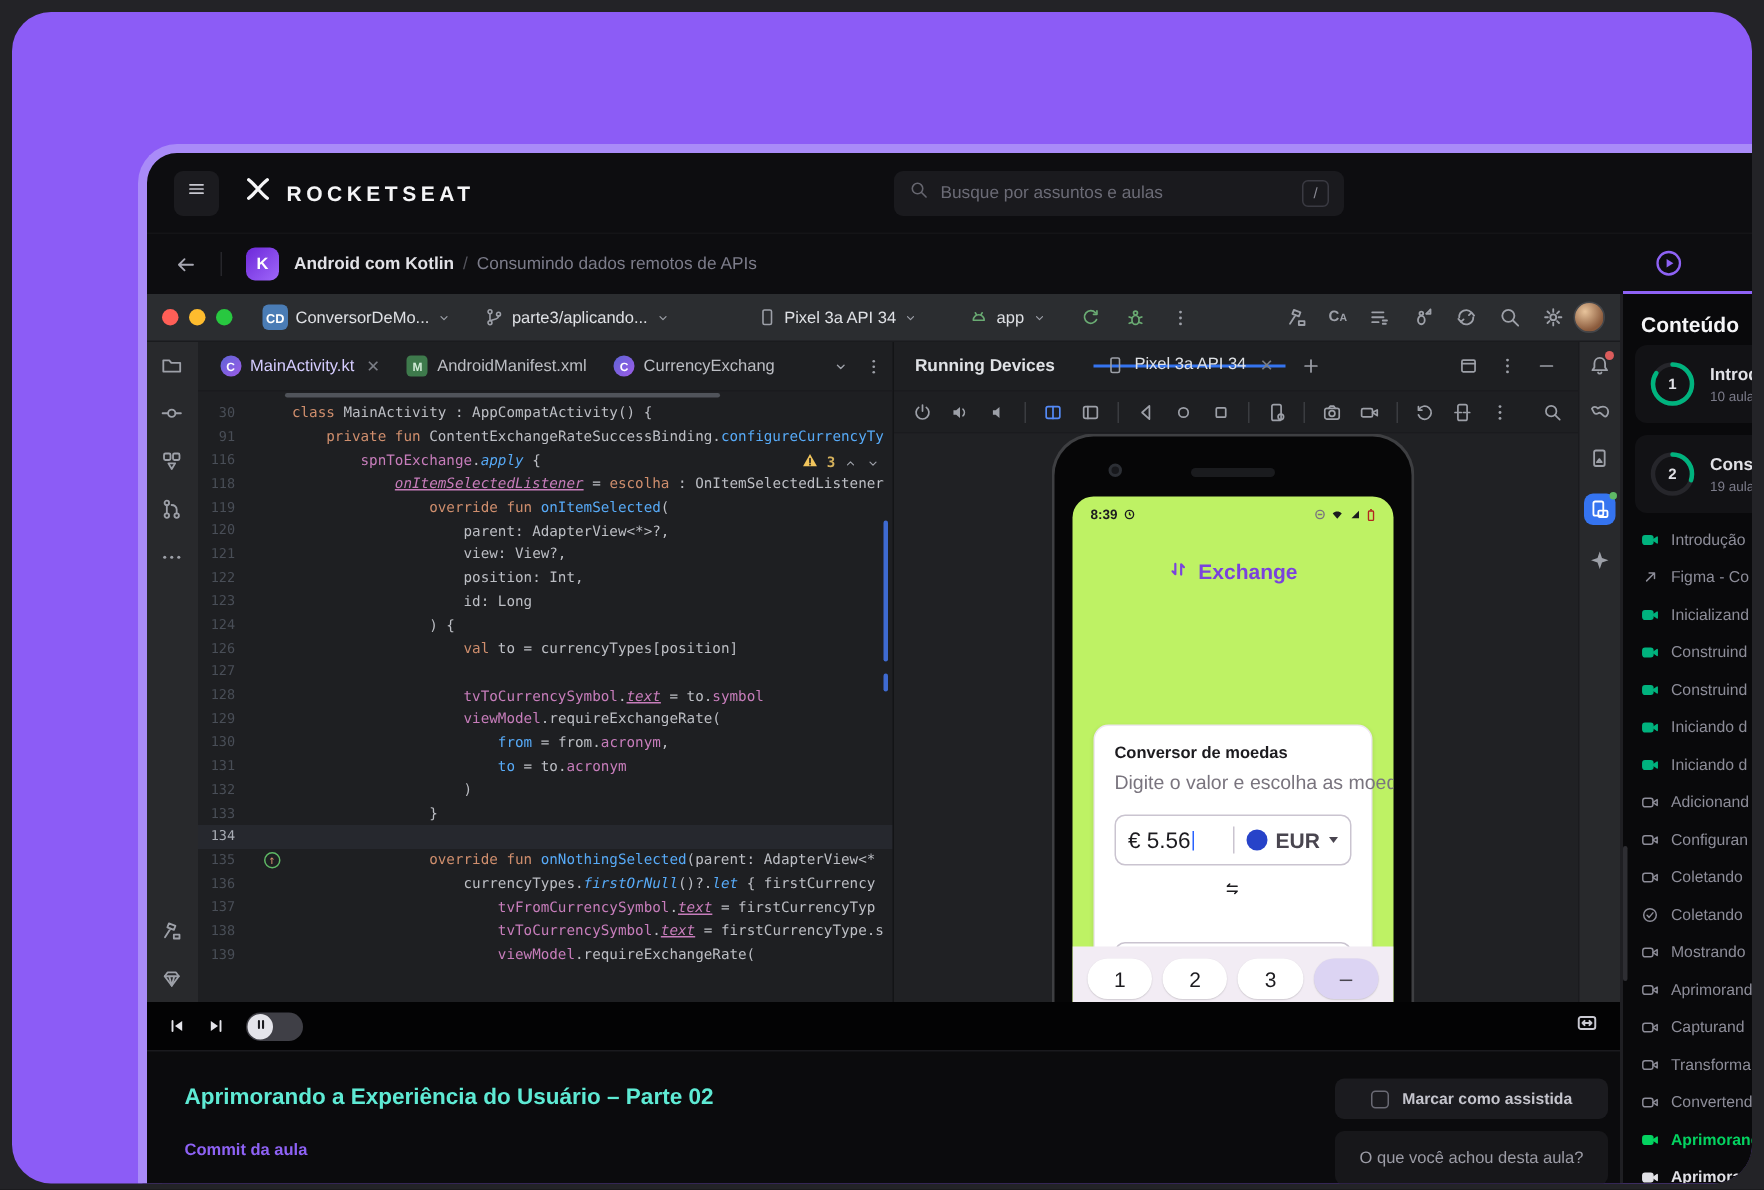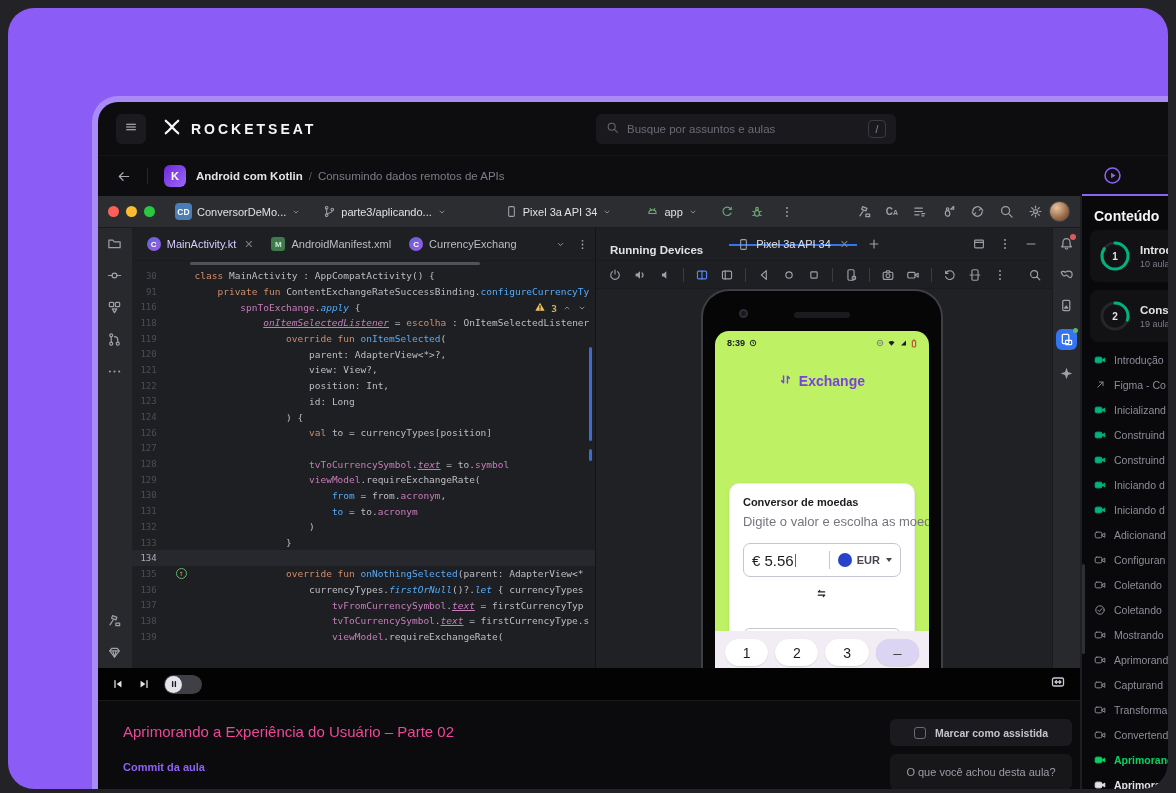--- a/index.html
+++ b/index.html
@@ -82,21 +82,21 @@
   .c-k{color:#CF8E6D;} .c-d{color:#BCBEC4;} .c-f{color:#57AAF7;} .c-fi{color:#57AAF7;font-style:italic;}
   .c-p{color:#C77DBB;} .c-pu{color:#C77DBB;font-style:italic;text-decoration:underline;} .c-a{color:#57AAF7;}
   .gut-ico{position:absolute;left:44px;top:2px;width:11px;height:11px;border:1px solid #5FB865;border-radius:50%;
     color:#CF8E6D;font-size:8px;line-height:10px;text-align:center;}
   .inspect{position:absolute;top:40px;right:8px;display:flex;align-items:center;gap:5px;color:#9DA0A8;font-size:9.5px;}
   .inspect .wnum{color:#D5B15C;font-weight:700;}
   .bluemark{position:absolute;right:3px;width:3px;border-radius:2px;background:#3E6AD1;}
 
   
   .panel{width:460px;display:flex;flex-direction:column;background:#1E1F22;}
-  .panel-header{height:33px;display:flex;padding:16px 14px;border-bottom:1px solid #1A1B1E;color:#DFE1E5;}
+  .panel-header{height:33px;display:flex;align-items:center;padding:16px 14px;border-bottom:1px solid #1A1B1E;color:#DFE1E5;}
   .panel-title{font-size:11.5px;font-weight:700;margin-right:26px;}
   .dev-tab{display:flex;align-items:center;gap:6px;height:100%;border-bottom:2px solid #3574F0;padding:0 8px;font-size:11px;position:relative;}
   .dev-tab .x{color:#7A7D85;margin-left:3px;}
   .ph-controls{margin-left:auto;display:flex;gap:12px;color:#9DA0A8;}
   .panel-toolbar{height:28px;display:flex;align-items:center;gap:11px;padding:0 12px;border-bottom:1px solid #1A1B1E;position:relative;}
   .panel-toolbar .sep{width:1px;height:14px;background:#3A3C40;}
   .pt-right{position:absolute;right:10px;}
   .emulator{flex:1;background:#202124;position:relative;overflow:hidden;}
 
   
@@ -116,40 +116,40 @@
   .cc-sub{font-size:13px;color:#79747E;margin-top:6px;white-space:nowrap;}
   .inrow{margin-top:14px;height:34px;border:1px solid #CAC4D0;border-radius:7px;background:#fff;
     display:flex;align-items:center;padding:0 8px;}
   .inrow.second{margin-top:24px;}
   .in-val{font-size:15px;color:#1C1B1F;display:flex;align-items:center;}
   .caret-i{width:1px;height:13px;background:#2962FF;margin-left:1px;}
   .in-div{width:1px;height:18px;background:#CAC4D0;margin-left:auto;margin-right:8px;}
   .flag{width:14px;height:14px;border-radius:50%;flex:none;}
   .flag.eur{background:#2743C9;}
   .flag.usd{background:repeating-linear-gradient(180deg,#C33 0 2px,#fff 2px 4px);border:0.5px solid #D0C8CF;}
-  .cur-code{font-size:11px;font-weight:700;color:#49454F;margin:0 6px 0 5px;}
+  .cur-code{font-size:14px;font-weight:700;color:#49454F;margin:0 6px 0 5px;}
   .dd{width:0;height:0;border-left:3.5px solid transparent;border-right:3.5px solid transparent;border-top:4.5px solid #49454F;}
   .swaprow{display:flex;justify-content:center;margin-top:9px;color:#1C1B1F;}
   .keyboard{position:absolute;left:0;right:0;bottom:0;top:300px;background:#F2ECF4;padding:8px 10px;z-index:3;}
   .keys{display:grid;grid-template-columns:repeat(4,1fr);gap:7px;}
   .key{height:27px;border-radius:14px;background:#fff;box-shadow:0 0.5px 1px rgba(0,0,0,.18);
     display:flex;align-items:center;justify-content:center;font-size:14px;color:#1C1B1F;}
   .key.op{background:#DCD4F3;font-size:15px;color:#49454F;}
 
   
   .player-bar{height:32px;background:#030304;display:flex;align-items:center;padding:0 14px;gap:14px;position:relative;}
   .pb-ico{color:#E4E4EA;display:flex;}
   .toggle{width:38px;height:19px;border-radius:10px;background:#3F3F46;position:relative;}
   .toggle .knob{position:absolute;left:1px;top:1px;width:17px;height:17px;border-radius:50%;background:#E4E4EA;
     display:flex;align-items:center;justify-content:center;color:#1A1A1E;}
   .pb-expand{position:absolute;right:14px;color:#C9C9D2;}
 
   
   .lesson-info{flex:1;background:#0B0B0D;border-top:1px solid #1A1A1E;position:relative;}
-  .lesson-title{position:absolute;left:25px;top:22px;font-size:15px;font-weight:400;color:#ec4899;}
+  .lesson-title{position:absolute;left:25px;top:22px;font-size:15px;font-weight:700;color:#5eead4;}
   .commit-link{position:absolute;left:25px;top:60px;font-size:11px;font-weight:700;color:#8E62F5;}
   .watch-btn{position:absolute;left:792px;top:18px;width:182px;height:27px;background:#1B1B1F;border-radius:6px;
     display:flex;align-items:center;justify-content:center;gap:9px;}
   .watch-btn .box{width:12px;height:12px;border:1.4px solid #6A6A74;border-radius:3px;}
   .watch-btn .lbl{font-size:10.5px;font-weight:700;color:#C4C4CC;}
   .fb-bar{position:absolute;left:792px;top:53px;width:182px;height:36px;background:#17171A;border-radius:6px;
     display:flex;align-items:center;justify-content:center;}
   .fb-bar .lbl{font-size:11px;color:#9C9CA6;}
 
   
@@ -465,21 +465,21 @@
                 <div class="cline"><span class="num">126</span><span class="ctext"><span class="c-d">                        </span><span class="c-k">val </span><span class="c-d">to = currencyTypes[position]</span></span></div>
                 <div class="cline"><span class="num">127</span><span class="ctext"><span class="c-d"></span></span></div>
                 <div class="cline"><span class="num">128</span><span class="ctext"><span class="c-d">                        </span><span class="c-p">tvToCurrencySymbol</span><span class="c-d">.</span><span class="c-pu">text</span><span class="c-d"> = to.</span><span class="c-p">symbol</span></span></div>
                 <div class="cline"><span class="num">129</span><span class="ctext"><span class="c-d">                        </span><span class="c-p">viewModel</span><span class="c-d">.requireExchangeRate(</span></span></div>
                 <div class="cline"><span class="num">130</span><span class="ctext"><span class="c-d">                            </span><span class="c-a">from</span><span class="c-d"> = from.</span><span class="c-p">acronym</span><span class="c-d">,</span></span></div>
                 <div class="cline"><span class="num">131</span><span class="ctext"><span class="c-d">                            </span><span class="c-a">to</span><span class="c-d"> = to.</span><span class="c-p">acronym</span></span></div>
                 <div class="cline"><span class="num">132</span><span class="ctext"><span class="c-d">                        </span><span class="c-d">)</span></span></div>
                 <div class="cline"><span class="num">133</span><span class="ctext"><span class="c-d">                    </span><span class="c-d">}</span></span></div>
                 <div class="cline cur"><span class="num">134</span><span class="ctext"><span class="c-d"></span></span></div>
                 <div class="cline"><span class="num">135</span><span class="gut-ico">↑</span><span class="ctext"><span class="c-d">                    </span><span class="c-k">override fun </span><span class="c-f">onNothingSelected</span><span class="c-d">(parent: AdapterView&lt;*</span></span></div>
-                <div class="cline"><span class="num">136</span><span class="ctext"><span class="c-d">                        </span><span class="c-d">currencyTypes.</span><span class="c-fi">firstOrNull</span><span class="c-d">()?.</span><span class="c-fi">let</span><span class="c-d"> { currencyTypes</span></span></div>
+                <div class="cline"><span class="num">136</span><span class="ctext"><span class="c-d">                        </span><span class="c-d">currencyTypes.</span><span class="c-fi">firstOrNull</span><span class="c-d">()?.</span><span class="c-fi">let</span><span class="c-d"> { firstCurrency</span></span></div>
                 <div class="cline"><span class="num">137</span><span class="ctext"><span class="c-d">                            </span><span class="c-p">tvFromCurrencySymbol</span><span class="c-d">.</span><span class="c-pu">text</span><span class="c-d"> = firstCurrencyTyp</span></span></div>
                 <div class="cline"><span class="num">138</span><span class="ctext"><span class="c-d">                            </span><span class="c-p">tvToCurrencySymbol</span><span class="c-d">.</span><span class="c-pu">text</span><span class="c-d"> = firstCurrencyType.s</span></span></div>
                 <div class="cline"><span class="num">139</span><span class="ctext"><span class="c-d">                            </span><span class="c-p">viewModel</span><span class="c-d">.requireExchangeRate(</span></span></div>
               </div>
           </div>
 
           <div class="panel">
             <div class="panel-header">
               <span class="panel-title">Running Devices</span>
               <span class="dev-tab">

